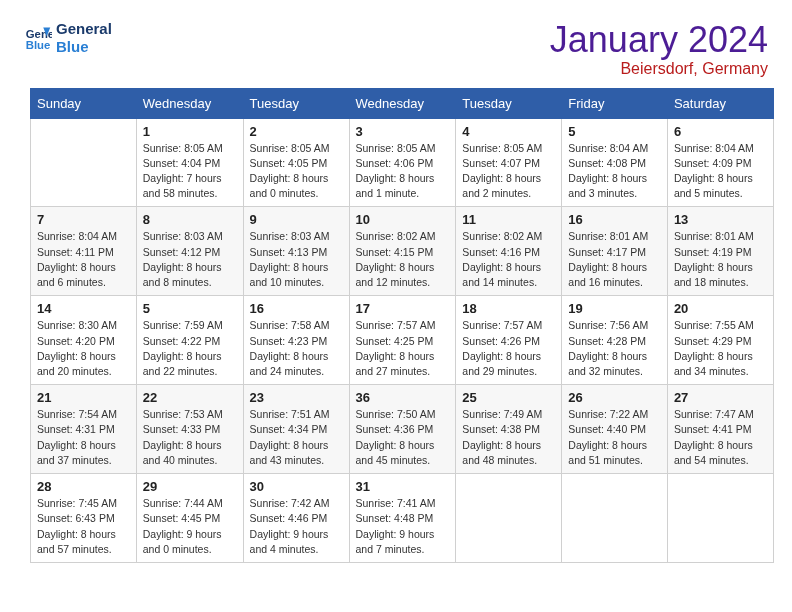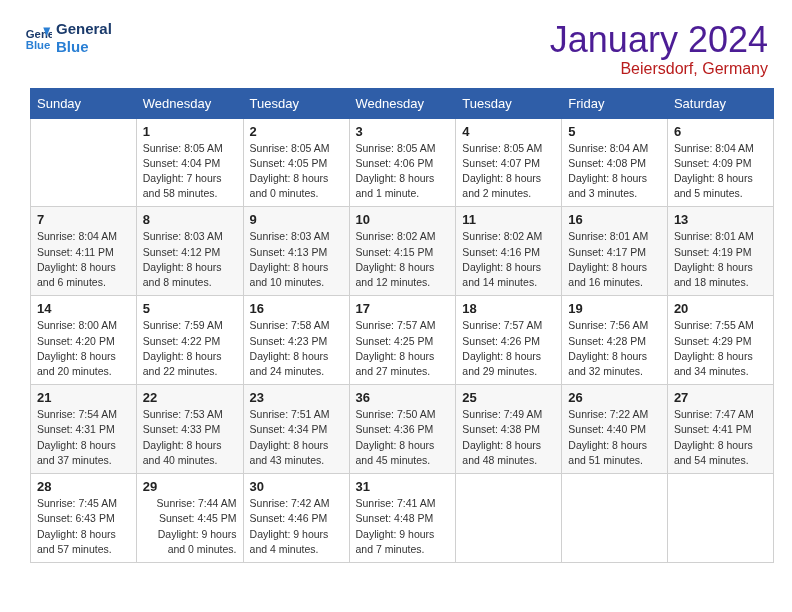--- a/index.html
+++ b/index.html
@@ -206,21 +206,21 @@
           <span class="day-number">13</span>
           <div class="day-info" style="white-space: pre-line;">Sunrise: 8:01 AM
 Sunset: 4:19 PM
 Daylight: 8 hours
 and 18 minutes.</div>
         </td>
       </tr>
       <tr>
         <td>
           <span class="day-number">14</span>
-          <div class="day-info" style="white-space: pre-line;">Sunrise: 8:00 AM
+          <div class="day-info" style="white-space: pre-line;">Sunrise: 8:30 AM
 Sunset: 4:20 PM
 Daylight: 8 hours
 and 20 minutes.</div>
         </td>
         <td>
           <span class="day-number">5</span>
           <div class="day-info" style="white-space: pre-line;">Sunrise: 7:59 AM
 Sunset: 4:22 PM
 Daylight: 8 hours
 and 22 minutes.</div>
@@ -315,21 +315,21 @@
       <tr>
         <td>
           <span class="day-number">28</span>
           <div class="day-info" style="white-space: pre-line;">Sunrise: 7:45 AM
 Sunset: 6:43 PM
 Daylight: 8 hours
 and 57 minutes.</div>
         </td>
         <td>
           <span class="day-number">29</span>
-          <div class="day-info" style="white-space: pre-line; text-align: right;">Sunrise: 7:44 AM
+          <div class="day-info" style="white-space: pre-line;">Sunrise: 7:44 AM
 Sunset: 4:45 PM
 Daylight: 9 hours
 and 0 minutes.</div>
         </td>
         <td>
           <span class="day-number">30</span>
           <div class="day-info" style="white-space: pre-line;">Sunrise: 7:42 AM
 Sunset: 4:46 PM
 Daylight: 9 hours
 and 4 minutes.</div>

